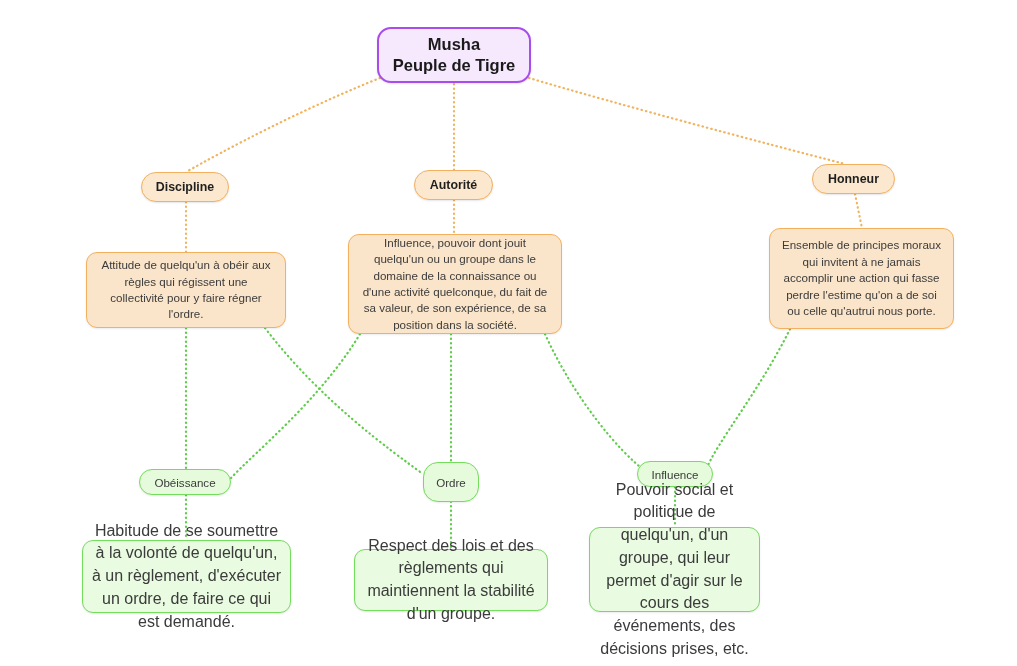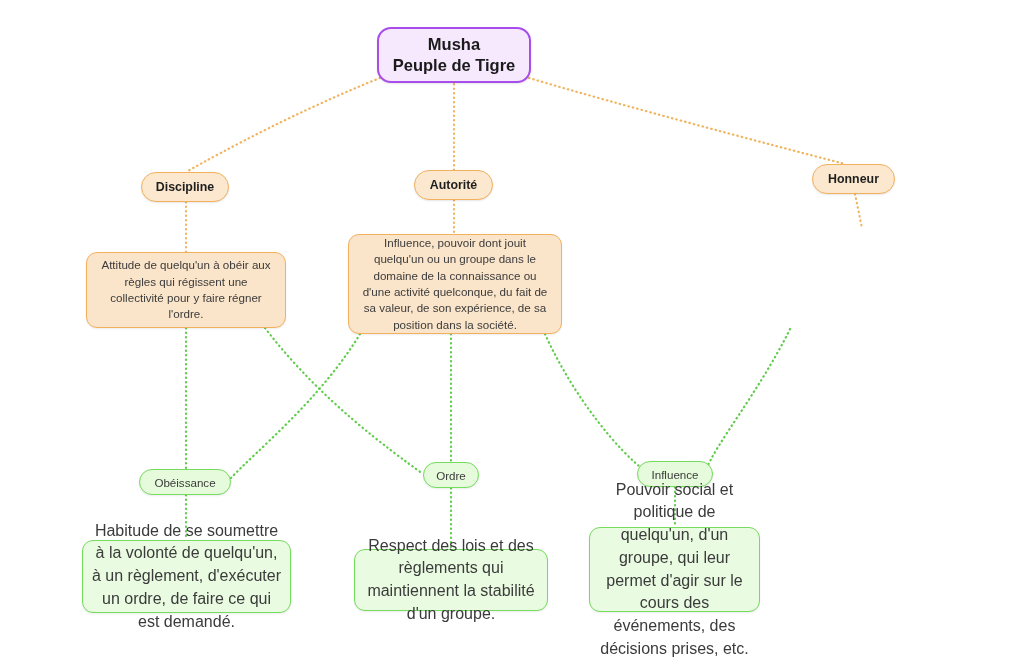--- a/index.html
+++ b/index.html
@@ -137,25 +137,28 @@
   <div class="node pill-orange" id="n-b2" style="left: 812px; top: 164px; width: 83px; height: 30px;">
     <span class="node-label">Honneur</span>
   </div>
 
   <div class="node box-orange" id="n-d0" style="left: 86px; top: 252px; width: 200px; height: 76px;">
     <span class="node-label">Attitude de quelqu'un à obéir aux règles qui régissent une collectivité pour y faire régner l'ordre.</span>
   </div>
   <div class="node box-orange" id="n-d1" style="left: 348px; top: 234px; width: 214px; height: 100px;">
     <span class="node-label">Influence, pouvoir dont jouit quelqu'un ou un groupe dans le domaine de la connaissance ou d'une activité quelconque, du fait de sa valeur, de son expérience, de sa position dans la société.</span>
   </div>
+  <div class="node box-orange" id="n-d2" style="left: 769px; top: 228px; width: 185px; height: 101px;">
+    <span class="node-label">Ensemble de principes moraux qui invitent à ne jamais accomplir une action qui fasse perdre l'estime qu'on a de soi ou celle qu'autrui nous porte.</span>
+  </div>
 
   <div class="node pill-green" id="n-l0" style="left: 139px; top: 469px; width: 92px; height: 26px;">
     <span class="node-label">Obéissance</span>
   </div>
-  <div class="node pill-green" id="n-l1" style="left: 423px; top: 462px; width: 56px; height: 26px;">
+  <div class="node pill-green" id="n-l1" style="left: 423px; top: 462px; width: 56px; height: 40px;">
     <span class="node-label">Ordre</span>
   </div>
   <div class="node pill-green" id="n-l2" style="left: 637px; top: 461px; width: 76px; height: 26px;">
     <span class="node-label">Influence</span>
   </div>
 
   <div class="node box-green" id="n-e0" style="left: 82px; top: 540px; width: 209px; height: 73px;">
     <span class="node-label">Habitude de se soumettre à la volonté de quelqu'un, à un règlement, d'exécuter un ordre, de faire ce qui est demandé.</span>
   </div>
   <div class="node box-green" id="n-e1" style="left: 354px; top: 549px; width: 194px; height: 62px;">

